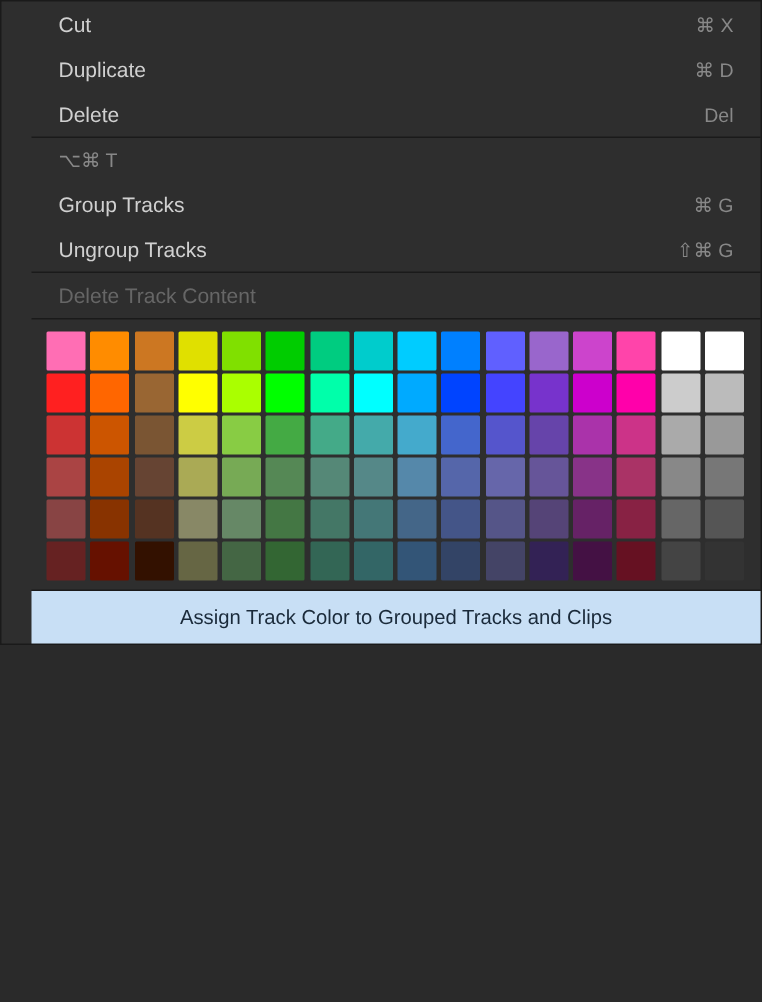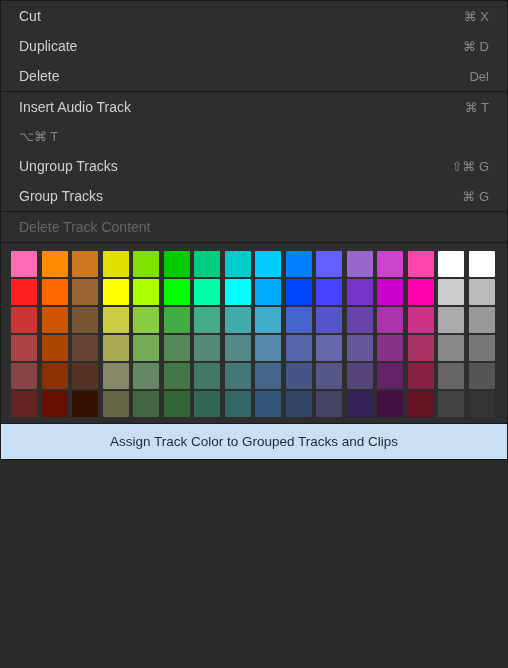--- a/index.html
+++ b/index.html
@@ -15,20 +15,21 @@
       font-family: -apple-system, BlinkMacSystemFont, 'Helvetica Neue', Arial, sans-serif;
       font-size: 14px;
       color: #d0d0d0;
       overflow: hidden;
     }
 
     .context-menu {
       width: 508px;
       background: #2e2e2e;
       border: 1px solid #1a1a1a;
+      padding-left: 20px;
     }
 
     .menu-section {
       border-bottom: 1px solid #1a1a1a;
     }
 
     .menu-item {
       display: flex;
       justify-content: space-between;
       align-items: center;
@@ -95,33 +96,29 @@
     </div>
     <div class="menu-item">
       <span class="menu-item-label">Delete</span>
       <span class="menu-item-shortcut">Del</span>
     </div>
   </div>
 
 
   <div class="menu-section">
     <div class="menu-item">
-      <span class="menu-item-label">Insert Audio Track</span>
-      <span class="menu-item-shortcut">⌘ T</span>
-    </div>
-    <div class="menu-item">
       <span class="menu-item-shortcut">⌥⌘ T</span>
+    </div>
+    <div class="menu-item">
+      <span class="menu-item-label">Group Tracks</span>
+      <span class="menu-item-shortcut">⌘ G</span>
     </div>
     <div class="menu-item">
       <span class="menu-item-label">Ungroup Tracks</span>
       <span class="menu-item-shortcut">⇧⌘ G</span>
-    </div>
-    <div class="menu-item">
-      <span class="menu-item-label">Group Tracks</span>
-      <span class="menu-item-shortcut">⌘ G</span>
     </div>
   </div>
 
   <div class="menu-section">
     <div class="menu-item disabled">
       <span class="menu-item-label">Delete Track Content</span>
     </div>
   </div>
 
   <div class="color-grid-section">

